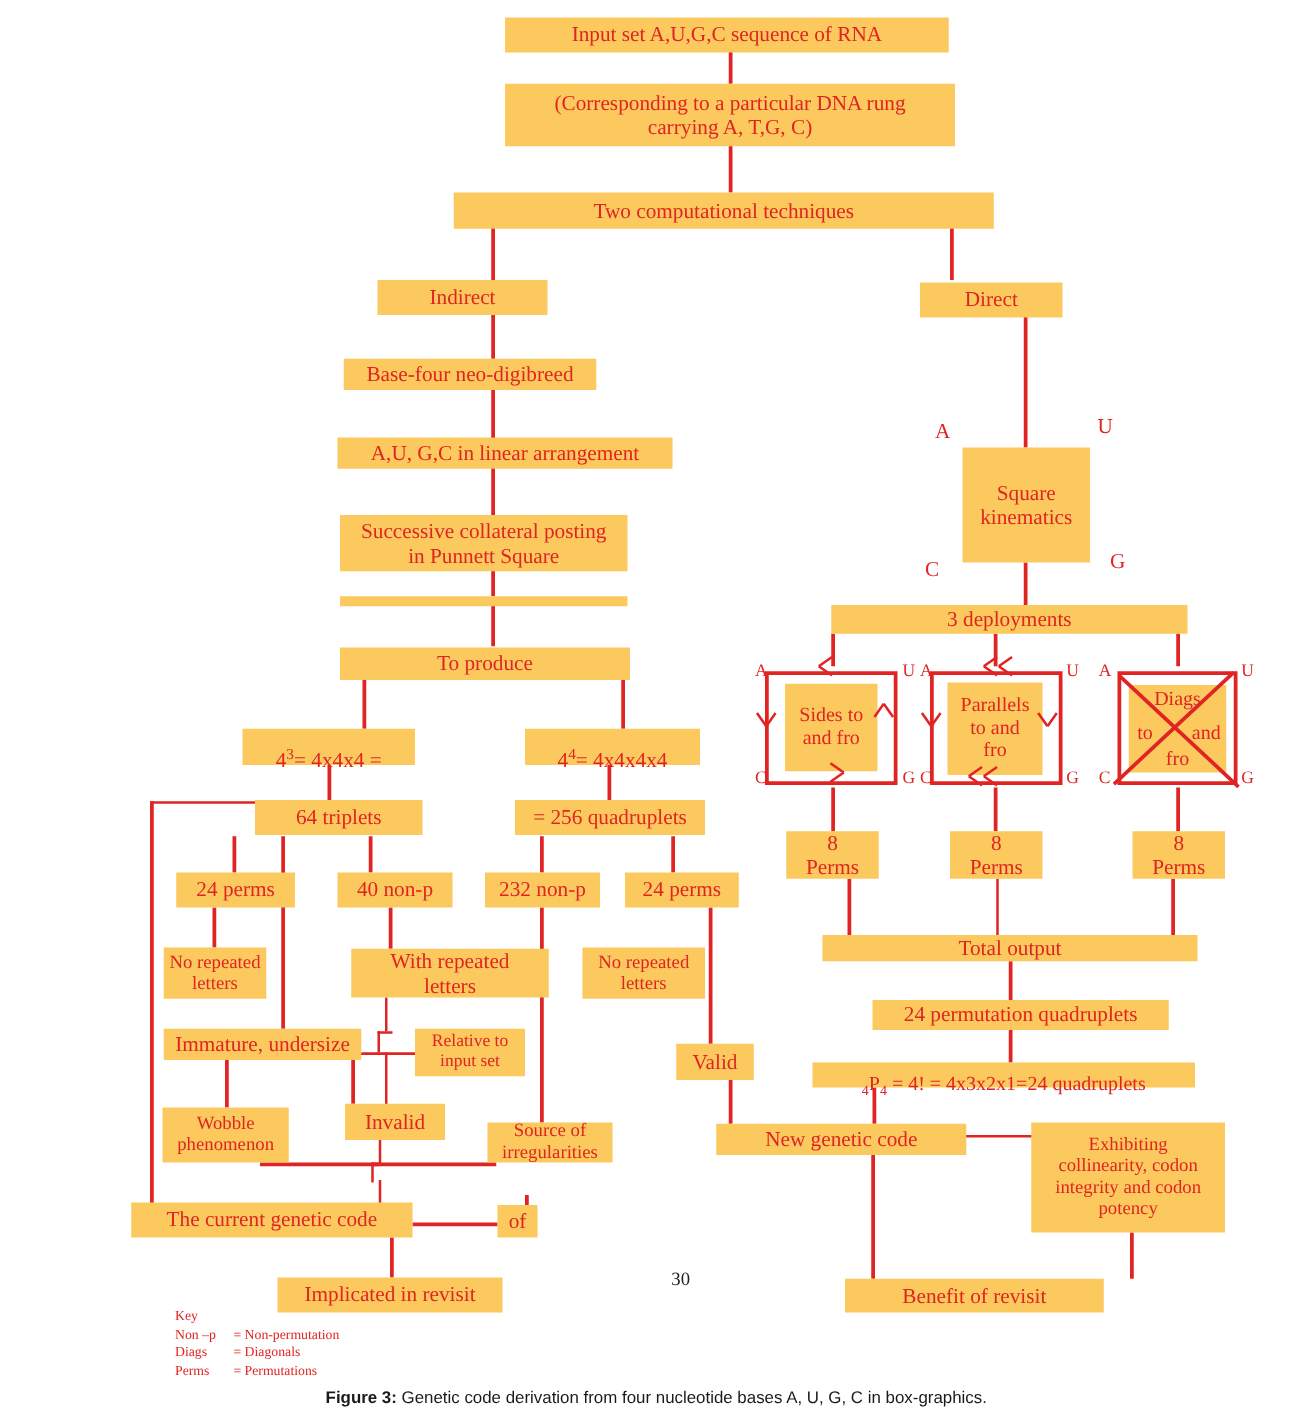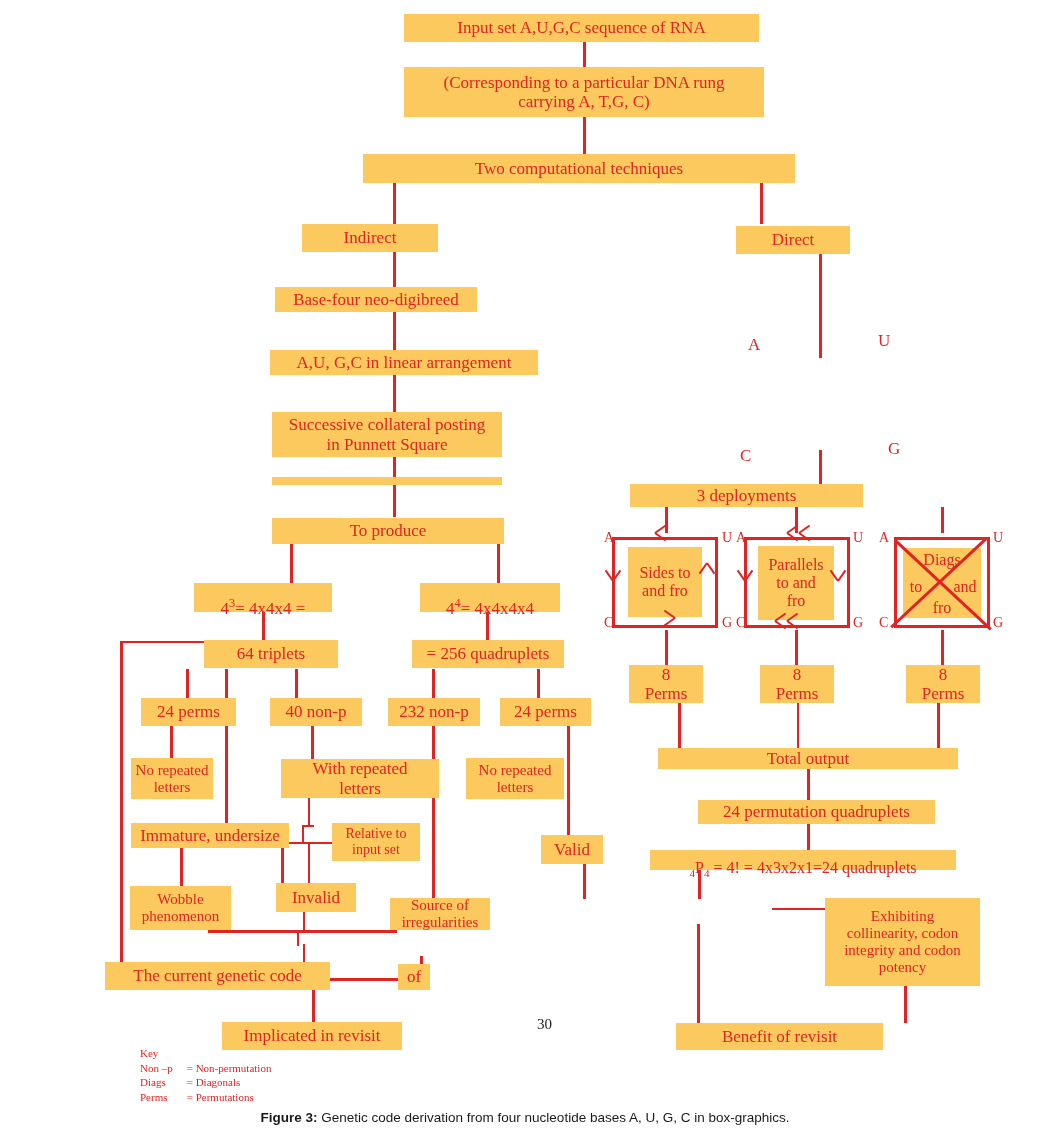--- a/index.html
+++ b/index.html
@@ -224,26 +224,28 @@
 
   <div class="box small" style="left:390px;top:898px;width:100px;height:32px;">Source of
 irregularities</div>
 
   <div class="box" style="left:105px;top:962px;width:225px;height:28px;">The current genetic code</div>
 
   <div class="box" style="left:398px;top:964px;width:32px;height:26px;">of</div>
 
   <div class="box" style="left:222px;top:1022px;width:180px;height:28px;">Implicated in revisit</div>
 
+  <div class="box" style="left:770px;top:358px;width:102px;height:92px;">Square
+kinematics</div>
   <span class="nt" style="left:748px;top:336px;">A</span>
   <span class="nt" style="left:878px;top:332px;">U</span>
   <span class="nt" style="left:740px;top:447px;">C</span>
   <span class="nt" style="left:888px;top:440px;">G</span>
 
-  <div class="box" style="left:630px;top:484px;width:233px;height:23px;">3 deployments</div>
+  <div class="box" style="left:665px;top:484px;width:285px;height:23px;">3 deployments</div>
 
   <div class="sq" style="left:612px;top:537px;width:106px;height:91px;"></div>
   <div class="box" style="left:628px;top:547px;width:74px;height:70px;font-size:16px;">Sides to
 and fro</div>
   <span class="nt sm" style="left:604px;top:531px;">A</span>
   <span class="nt sm" style="left:722px;top:531px;">U</span>
   <span class="nt sm" style="left:604px;top:616px;">C</span>
   <span class="nt sm" style="left:722px;top:616px;">G</span>
 
   <div class="chev" style="left:655px;top:532px;">
@@ -319,20 +321,21 @@
   <div class="box" style="left:658px;top:748px;width:300px;height:21px;">Total output</div>
 
   <div class="box" style="left:698px;top:800px;width:237px;height:24px;">24 permutation quadruplets</div>
 
   <div class="box" style="left:650px;top:850px;width:306px;height:20px;font-size:16px;">
     <span>
       <sub>4</sub><span>P</span><sub>4</sub><span> = 4! = 4x3x2x1=24 quadruplets</span>
     </span>
   </div>
 
+  <div class="box" style="left:573px;top:899px;width:200px;height:25px;">New genetic code</div>
 
   <div class="box small" style="left:825px;top:898px;width:155px;height:88px;">Exhibiting
 collinearity, codon
 integrity and codon
 potency</div>
 
   <div class="box" style="left:676px;top:1023px;width:207px;height:27px;">Benefit of revisit</div>
 
   <div id="key" style="left:140px;top:1046px;">
     <div>Key</div>

